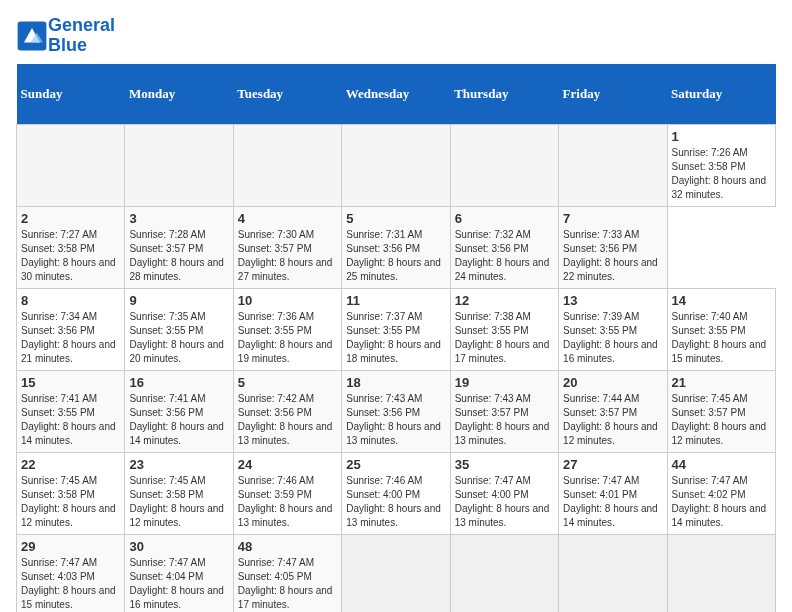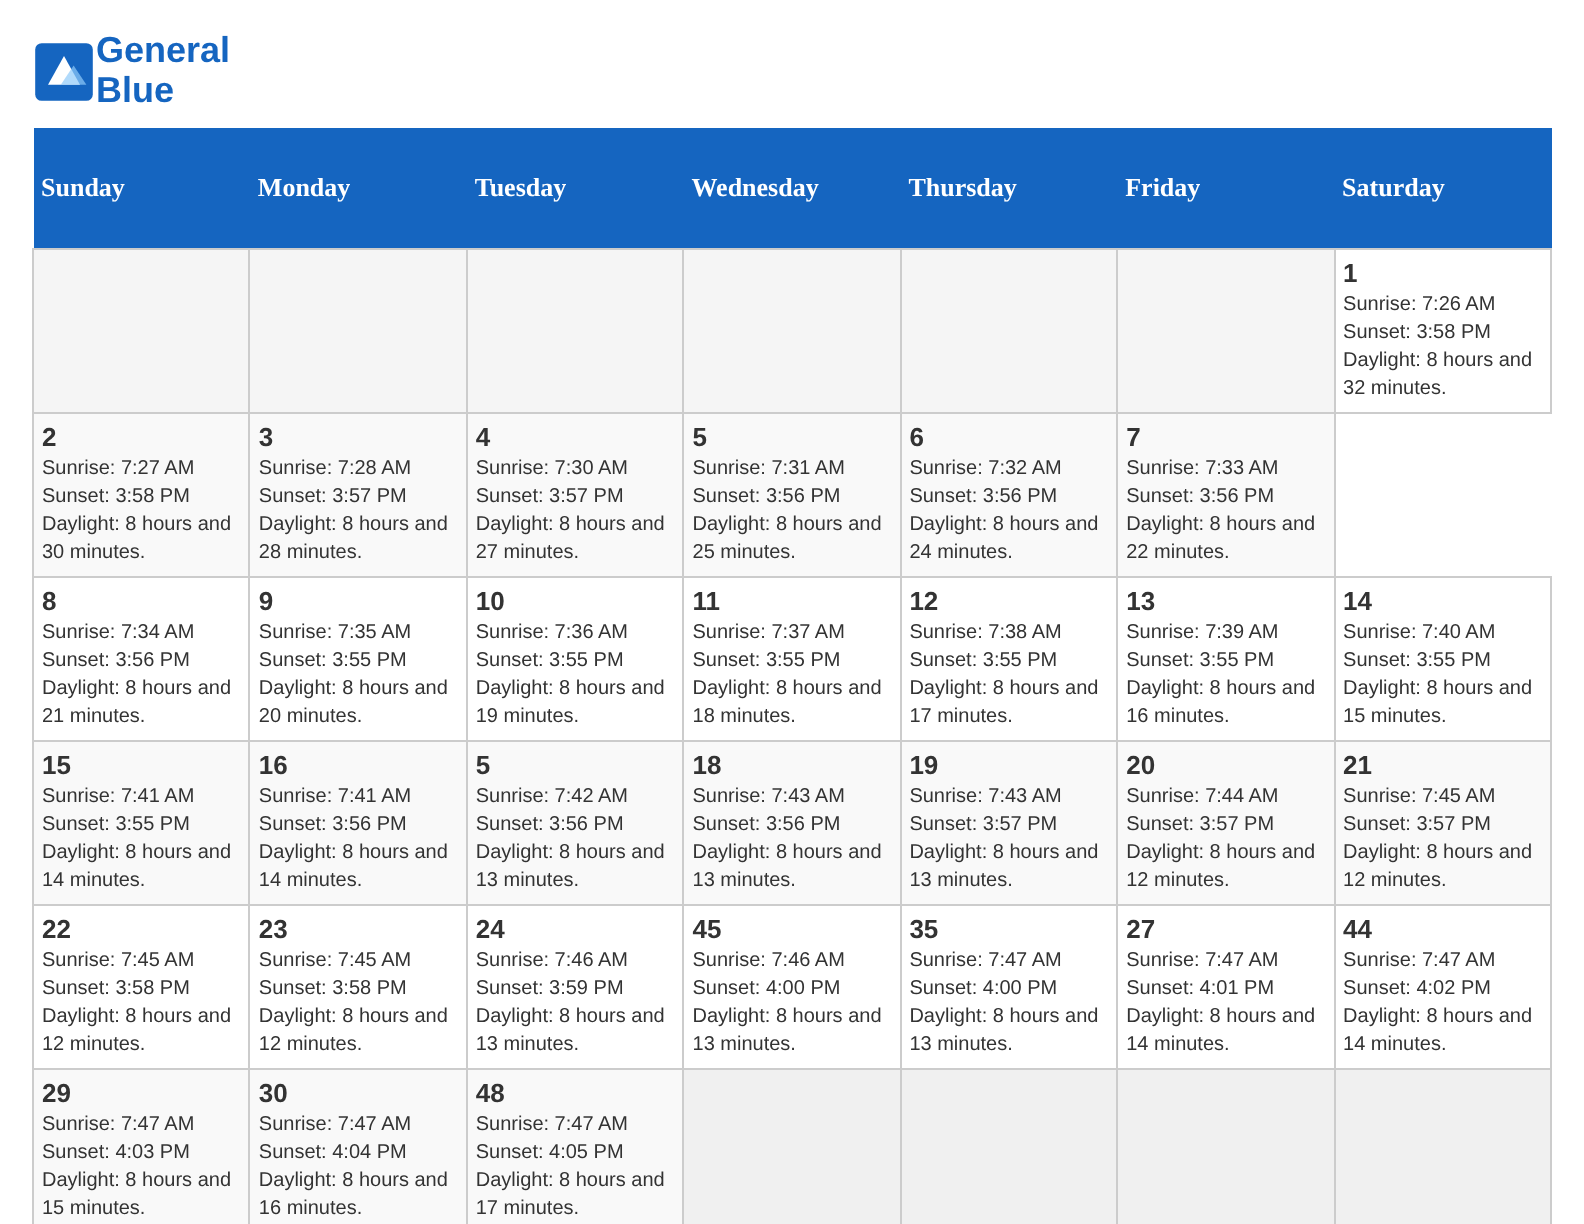--- a/index.html
+++ b/index.html
@@ -155,21 +155,21 @@
         <td><span class="day-number">5</span><span class="day-info">Sunrise: 7:42 AM<br>Sunset: 3:56 PM<br>Daylight: 8 hours and 13 minutes.</span></td>
         <td><span class="day-number">18</span><span class="day-info">Sunrise: 7:43 AM<br>Sunset: 3:56 PM<br>Daylight: 8 hours and 13 minutes.</span></td>
         <td><span class="day-number">19</span><span class="day-info">Sunrise: 7:43 AM<br>Sunset: 3:57 PM<br>Daylight: 8 hours and 13 minutes.</span></td>
         <td><span class="day-number">20</span><span class="day-info">Sunrise: 7:44 AM<br>Sunset: 3:57 PM<br>Daylight: 8 hours and 12 minutes.</span></td>
         <td><span class="day-number">21</span><span class="day-info">Sunrise: 7:45 AM<br>Sunset: 3:57 PM<br>Daylight: 8 hours and 12 minutes.</span></td>
       </tr>
       <tr>
         <td><span class="day-number">22</span><span class="day-info">Sunrise: 7:45 AM<br>Sunset: 3:58 PM<br>Daylight: 8 hours and 12 minutes.</span></td>
         <td><span class="day-number">23</span><span class="day-info">Sunrise: 7:45 AM<br>Sunset: 3:58 PM<br>Daylight: 8 hours and 12 minutes.</span></td>
         <td><span class="day-number">24</span><span class="day-info">Sunrise: 7:46 AM<br>Sunset: 3:59 PM<br>Daylight: 8 hours and 13 minutes.</span></td>
-        <td><span class="day-number">45</span><span class="day-info">Sunrise: 7:46 AM<br>Sunset: 4:00 PM<br>Daylight: 8 hours and 13 minutes.</span></td>
+        <td><span class="day-number">25</span><span class="day-info">Sunrise: 7:46 AM<br>Sunset: 4:00 PM<br>Daylight: 8 hours and 13 minutes.</span></td>
         <td><span class="day-number">35</span><span class="day-info">Sunrise: 7:47 AM<br>Sunset: 4:00 PM<br>Daylight: 8 hours and 13 minutes.</span></td>
         <td><span class="day-number">27</span><span class="day-info">Sunrise: 7:47 AM<br>Sunset: 4:01 PM<br>Daylight: 8 hours and 14 minutes.</span></td>
         <td><span class="day-number">44</span><span class="day-info">Sunrise: 7:47 AM<br>Sunset: 4:02 PM<br>Daylight: 8 hours and 14 minutes.</span></td>
       </tr>
       <tr>
         <td><span class="day-number">29</span><span class="day-info">Sunrise: 7:47 AM<br>Sunset: 4:03 PM<br>Daylight: 8 hours and 15 minutes.</span></td>
         <td><span class="day-number">30</span><span class="day-info">Sunrise: 7:47 AM<br>Sunset: 4:04 PM<br>Daylight: 8 hours and 16 minutes.</span></td>
         <td><span class="day-number">48</span><span class="day-info">Sunrise: 7:47 AM<br>Sunset: 4:05 PM<br>Daylight: 8 hours and 17 minutes.</span></td>
         <td class="empty"></td>
         <td class="empty"></td>

